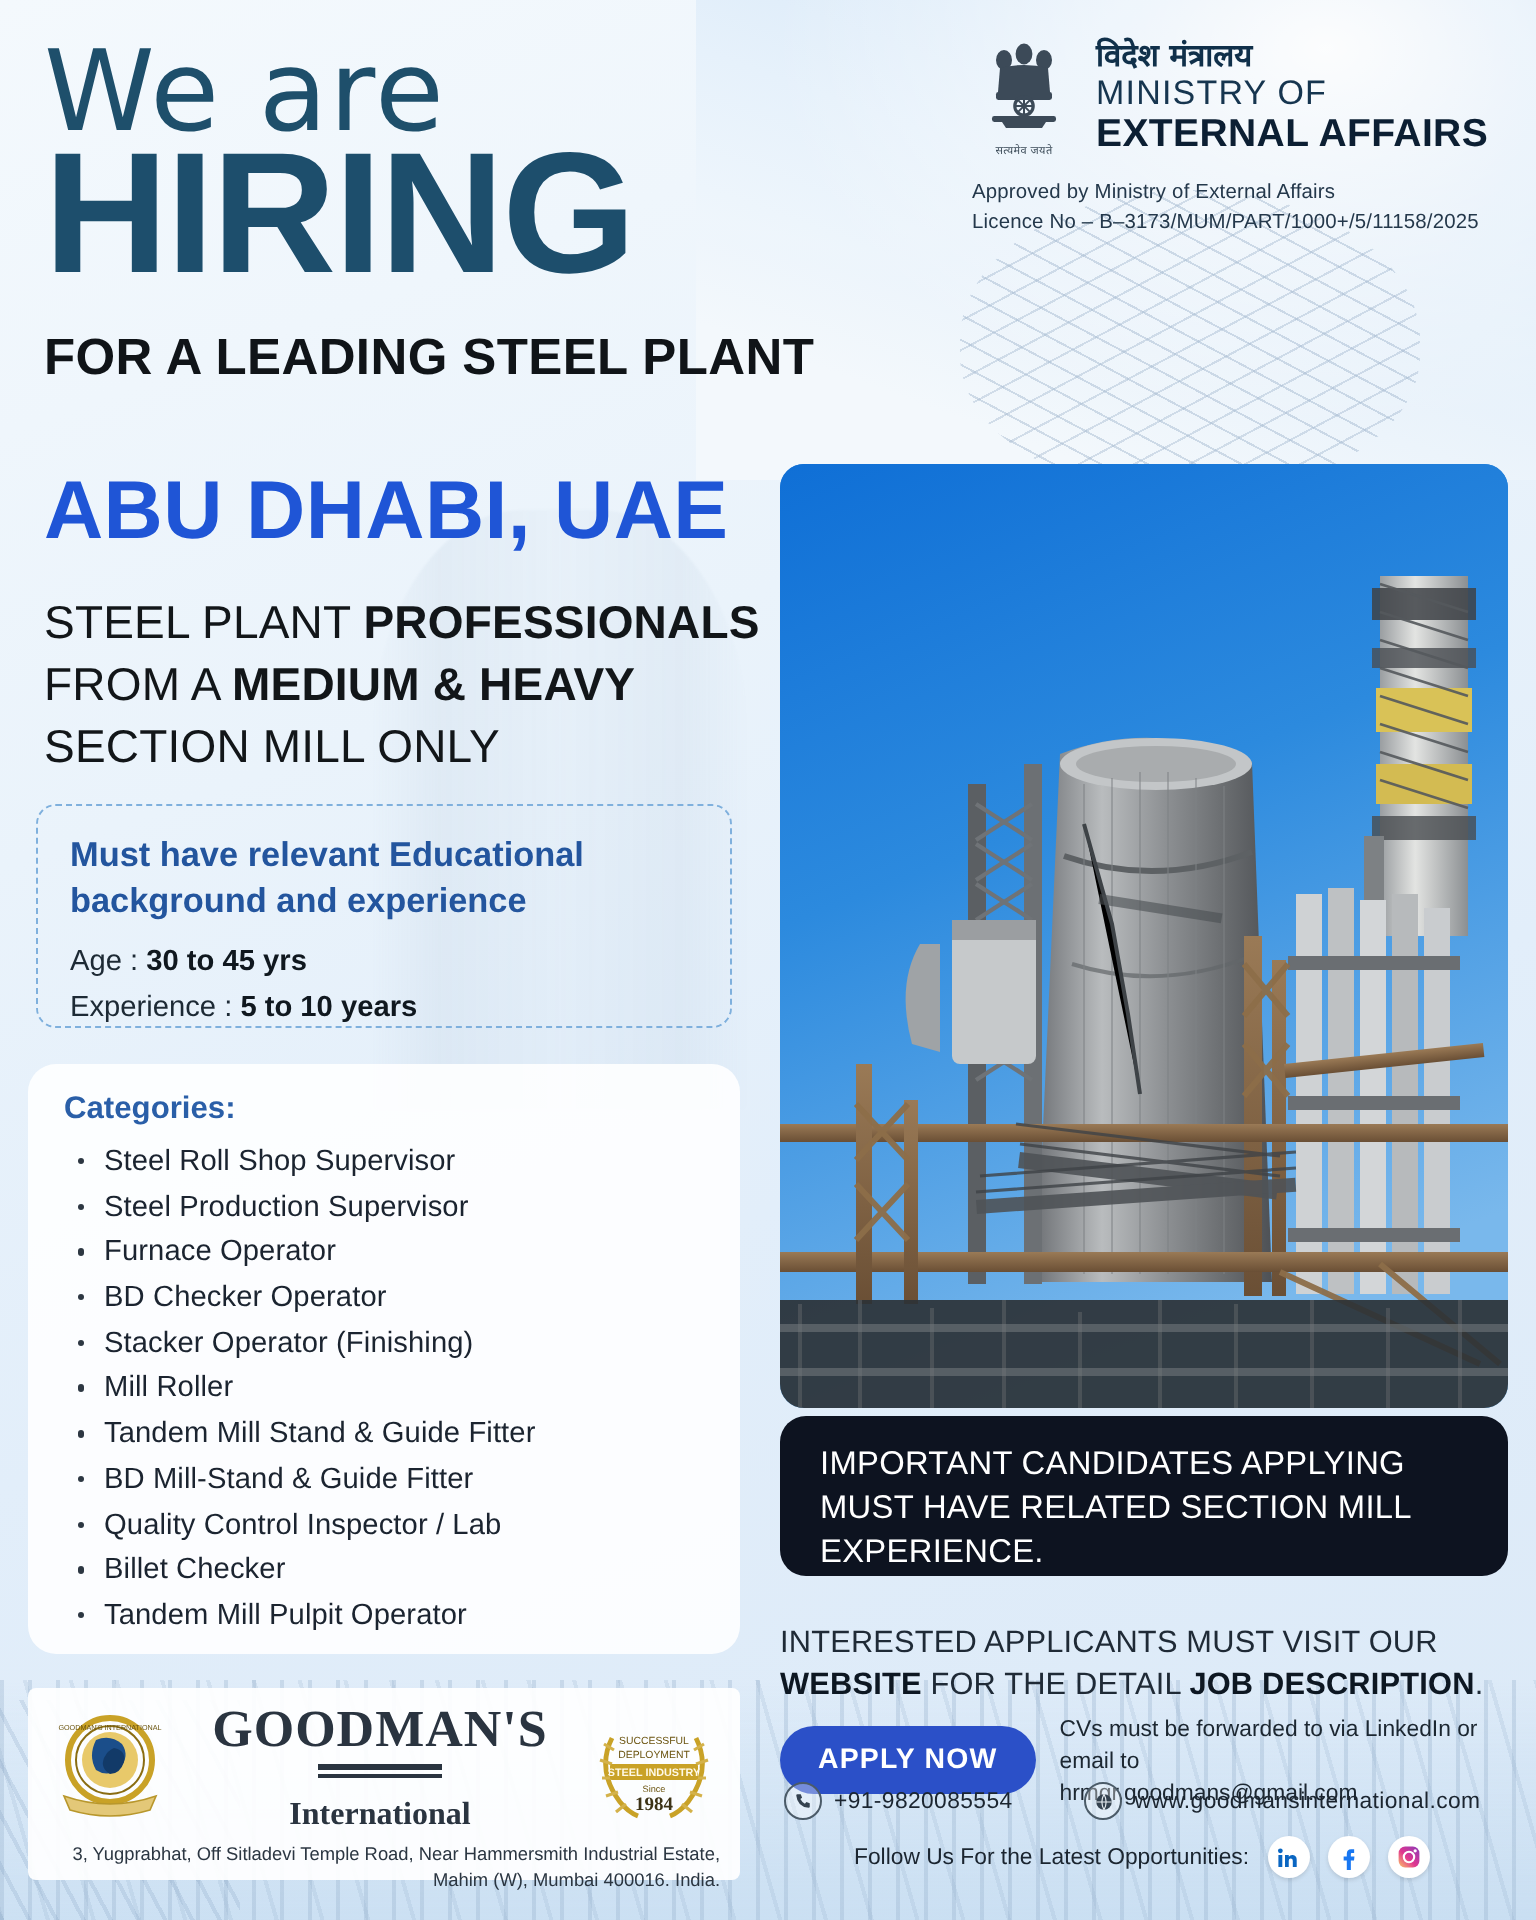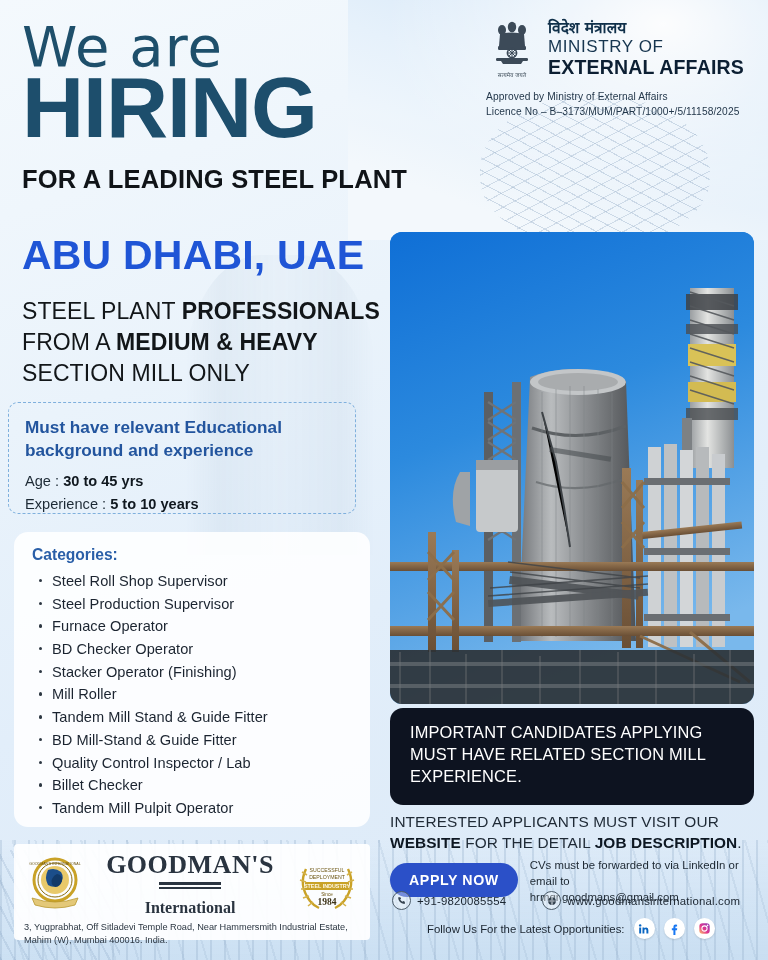--- a/index.html
+++ b/index.html
@@ -88,21 +88,21 @@
     position:absolute;left:22px;top:232px;
     font-size:41px;font-weight:700;color:#1f55d6;letter-spacing:.2px;
   }
   .roles{
     position:absolute;left:22px;top:296px;width:380px;
     font-size:23px;line-height:1.34;color:#121619;letter-spacing:.1px;
   }
   .roles b{font-weight:700;}
 
   .dashbox{
-    position:absolute;left:8px;top:402px;width:348px;height:112px;
+    position:absolute;left:18px;top:402px;width:348px;height:112px;
     border:1.6px dashed #7fb0dd;border-radius:10px;
     box-sizing:border-box;padding:13px 28px 0 16px;
   }
   .dash-title{font-size:17.2px;font-weight:700;color:#23559e;line-height:1.32;}
   .dash-line{margin-top:9px;font-size:14.6px;color:#1d2a35;line-height:1.52;}
   .dash-line b{font-weight:700;color:#10181f;}
 
   .catcard{
     position:absolute;left:14px;top:532px;width:356px;height:295px;
     background:rgba(255,255,255,.88);border-radius:14px;
@@ -129,33 +129,33 @@
   .seal{width:62px;height:56px;flex:0 0 62px;}
   .seal2{width:66px;height:58px;flex:0 0 66px;}
   .gm-wrap{flex:1;text-align:center;padding:0 2px;}
   .gm-name{font-family:"Liberation Serif", serif;font-weight:700;font-size:26px;
            color:#2a3440;letter-spacing:.5px;line-height:1;}
   .gm-sub{display:flex;align-items:center;justify-content:center;gap:7px;margin-top:2px;flex-direction:column;}
   .gm-bars{display:inline-block;width:62px;}
   .gm-bars i{display:block;height:2.2px;background:#2a3440;margin:2.4px 0;}
   .gm-intl{font-family:"Liberation Serif", serif;font-weight:700;font-size:16px;color:#2a3440;}
   .foot-addr{
-    margin-top:4px;text-align:left;font-size:9.2px;color:#2b3642;line-height:1.45;
+    margin-top:4px;text-align:right;font-size:9.2px;color:#2b3642;line-height:1.45;
   }
 
   
   .photo{
     position:absolute;left:390px;top:232px;width:364px;height:472px;
     border-radius:12px;overflow:hidden;
     background:linear-gradient(180deg,#1878d8 0%,#2f8ee0 40%,#59a7e8 75%,#8dc3ef 100%);
   }
   .photo svg{display:block;width:100%;height:100%;}
 
   .darkbox{
-    position:absolute;left:390px;top:708px;width:364px;height:97px;
+    position:absolute;left:390px;top:708px;width:364px;height:80px;
     background:#0d1320;border-radius:13px;box-sizing:border-box;
     padding:14px 20px;
   }
   .darkbox p{
     margin:0;color:#ffffff;font-size:16.4px;line-height:1.34;font-weight:500;
     letter-spacing:.15px;
   }
 
   .interested{
     position:absolute;left:390px;top:811px;width:372px;

